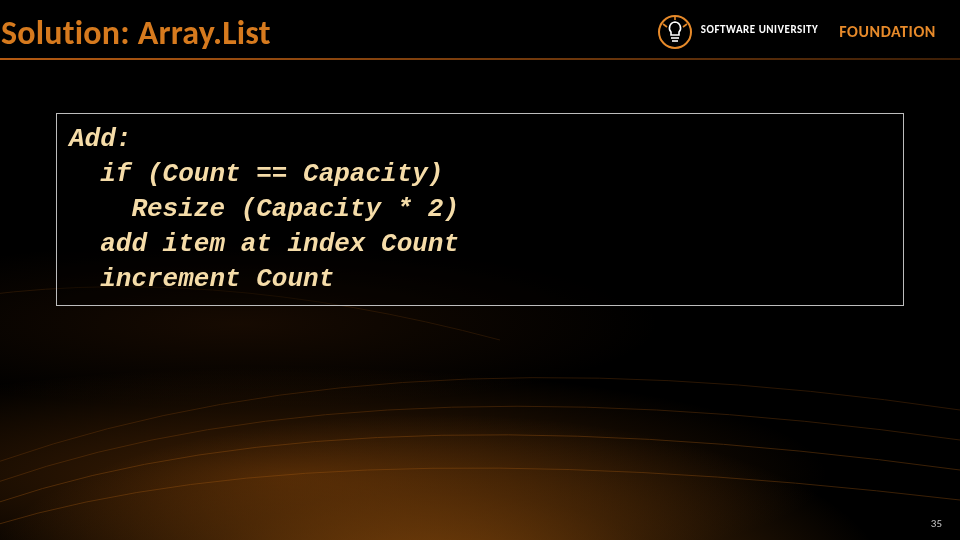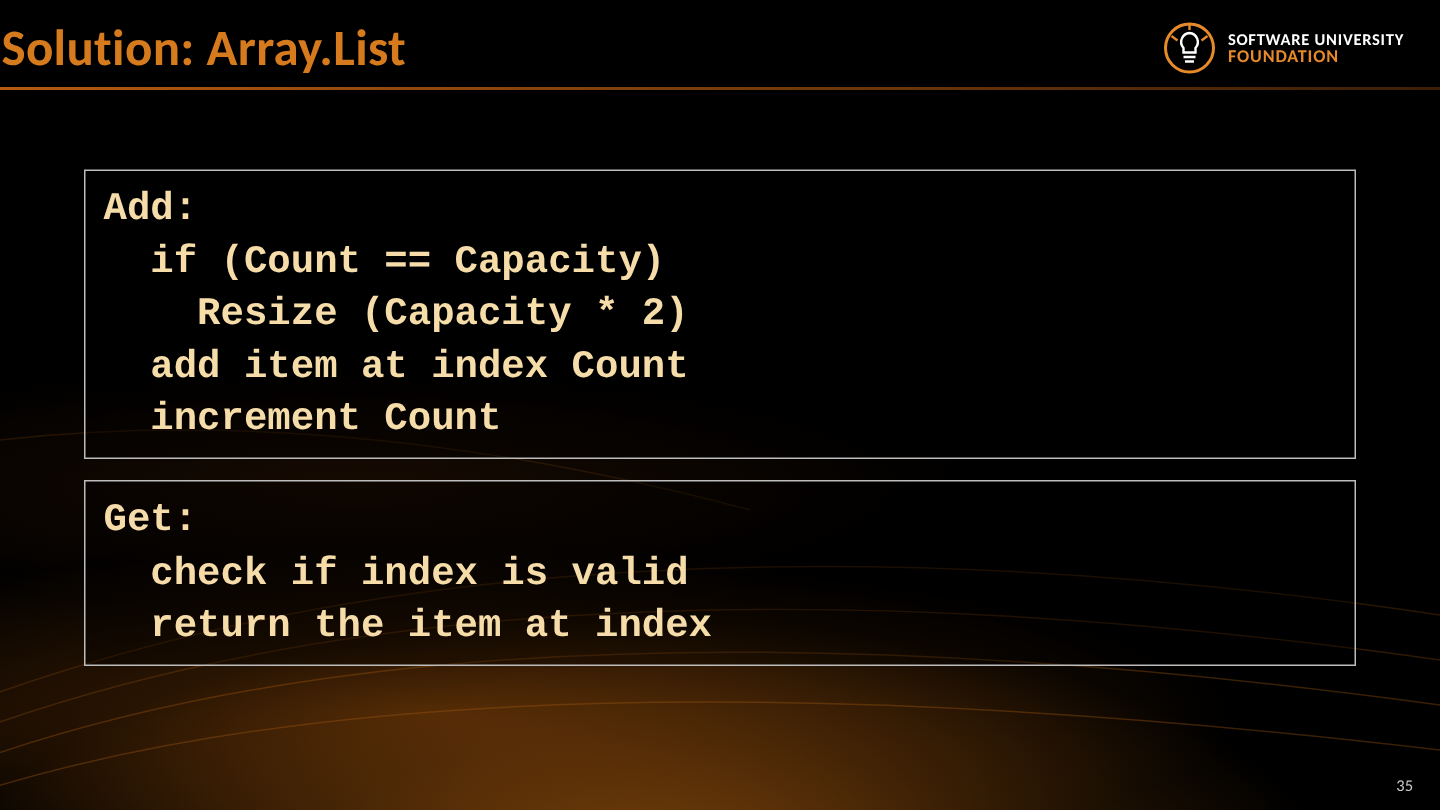--- a/index.html
+++ b/index.html
@@ -45,27 +45,28 @@
     height: 2px;
     background: linear-gradient(90deg, rgba(200,100,20,0.9), rgba(200,100,20,0.3));
     z-index: 2;
   }
   .logo {
     display: flex;
     align-items: center;
     gap: 8px;
     margin-top: 2px;
   }
-  .logo-text { display:flex; flex-direction:column; line-height:1; }
+  .logo-text { display:flex; flex-direction:row; line-height:1;gap:21px; }
   .logo-top { color:#fff; font-size:11px; font-weight:700; letter-spacing:0.5px;}
-  .logo-bottom { color:#e78a2a; font-size:12px; font-weight:800; letter-spacing:0.6px;}
+  .logo-bottom { color:#e78a2a; font-size:16px; font-weight:800; letter-spacing:0.6px;}
   .content {
     position: relative;
     z-index: 2;
     padding: 60px 56px 0 56px;
+    font-style: italic;
   }
   .codebox {
     border: 1px solid #bdbdbd;
     background: rgba(0,0,0,0.35);
     padding: 8px 12px 8px 12px;
     margin-bottom: 14px;
   }
   .codebox pre {
     font-family: Consolas, "Courier New", monospace;
     font-size: 26px;
@@ -117,20 +118,15 @@
 <div class="title-underline"></div>
 
 <div class="content">
   <div class="codebox">
     <pre>Add:
   if (Count == Capacity)
     Resize (Capacity * 2)
   add item at index Count
   increment Count</pre>
   </div>
-  <div class="codebox">
-    <pre>Get:
-  check if index is valid
-  return the item at index</pre>
-  </div>
 </div>
 
 <div class="page-num">35</div>
 
 </body></html>

